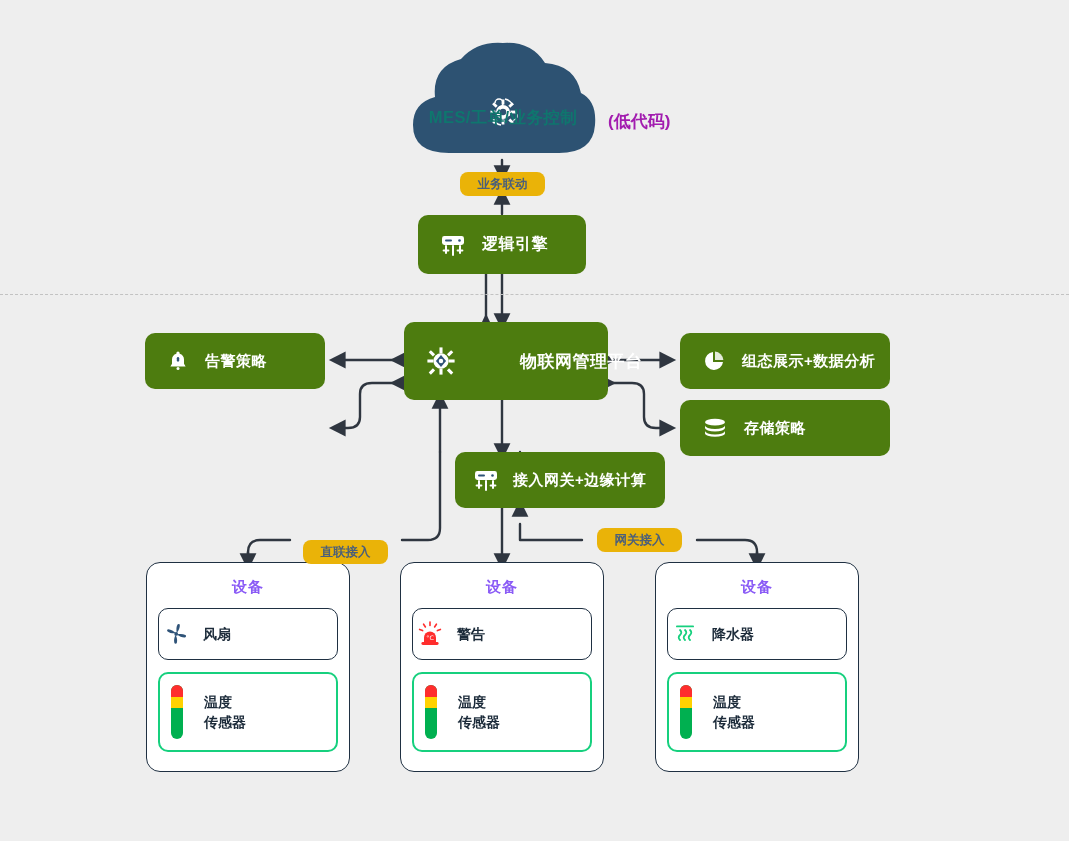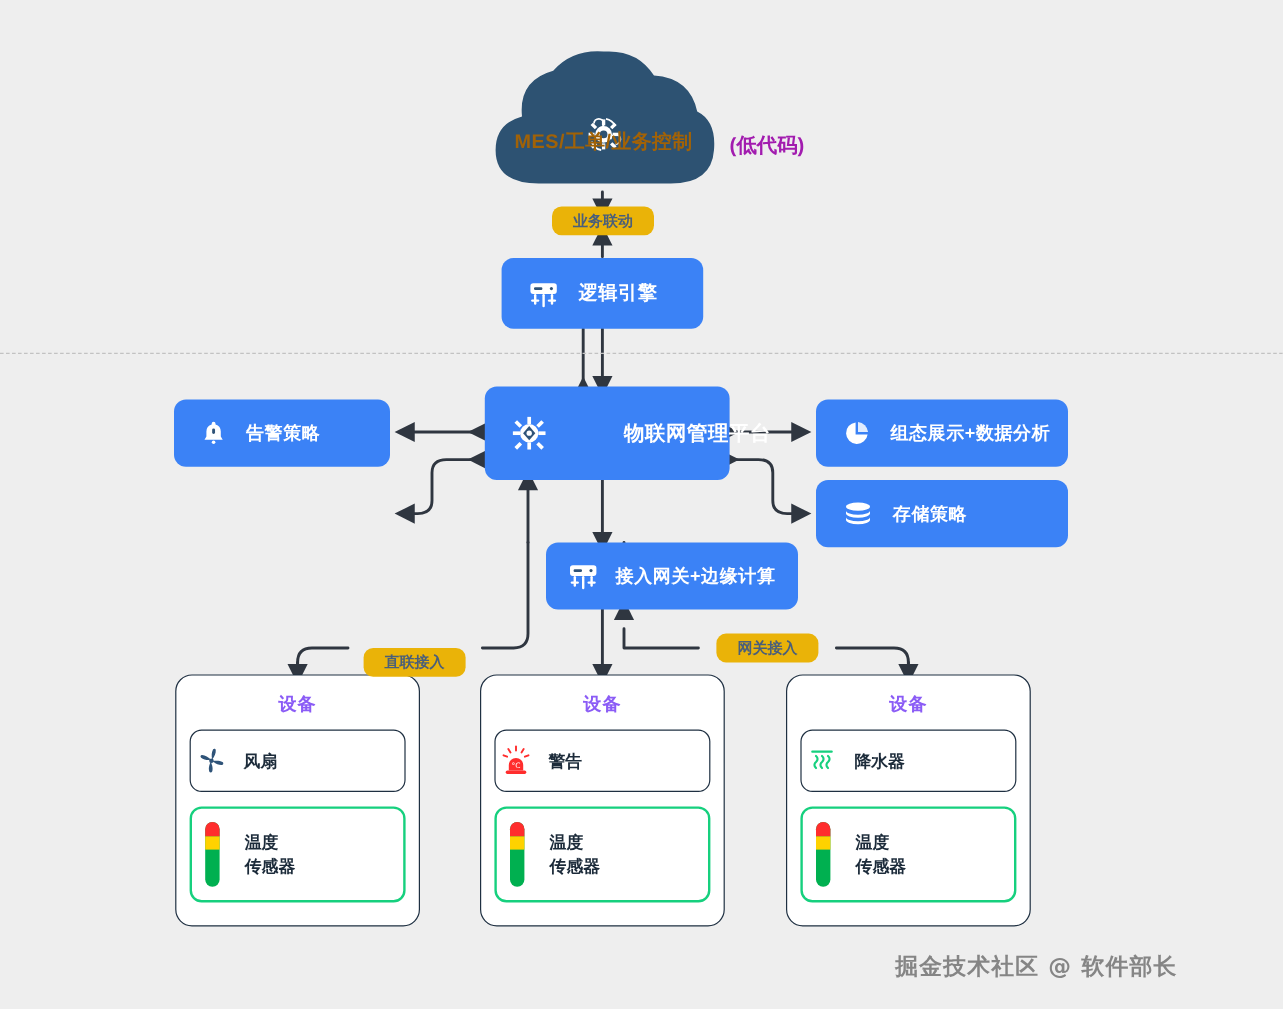--- a/index.html
+++ b/index.html
@@ -13,35 +13,35 @@
   #stage{position:absolute;left:0;top:0;width:1069px;height:841px;}
 
   
   #wires{position:absolute;left:0;top:0;width:1069px;height:841px;z-index:1;pointer-events:none;}
   .wire{fill:none;stroke:#2f3640;stroke-width:2.4;stroke-linecap:round;stroke-linejoin:round;}
 
   
   .node{
     position:absolute;z-index:3;
     display:flex;align-items:center;
-    background:#3b82f6;
+    background:#4d7c0f;
     border-radius:10px;
     color:#ffffff;
     font-weight:bold;
     box-sizing:border-box;
   }
   .node .lbl{white-space:nowrap;letter-spacing:.5px;}
   .ico{flex:0 0 auto;display:flex;align-items:center;justify-content:center;}
 
   
   #cloud{position:absolute;left:405px;top:35px;width:196px;height:125px;z-index:3;}
   #cloud svg{position:absolute;left:0;top:0;}
   #cloud .cloudtxt{
     position:absolute;left:0;top:72px;width:196px;text-align:center;
-    color:#a16207;font-size:16.5px;font-weight:bold;letter-spacing:.4px;
+    color:#0f766e;font-size:16.5px;font-weight:bold;letter-spacing:.4px;
   }
   #cloud .cloudico{position:absolute;left:78px;top:57px;width:40px;height:40px;}
   #lowcode{
     position:absolute;left:608px;top:110px;z-index:3;
     color:#a21caf;font-size:17px;font-weight:bold;
   }
 
   
   .edgelabel{
     position:absolute;z-index:4;
@@ -354,15 +354,14 @@
           <rect x="4" y="14" width="12" height="11" fill="#ffd200"></rect>
         </svg>
       </span>
       <span class="stxt">
         <div>温度</div>
         <div>传感器</div>
       </span>
     </div>
   </div>
 
-  <div id="watermark">掘金技术社区 @ 软件部长</div>
 
 </div>
 
 </body></html>

